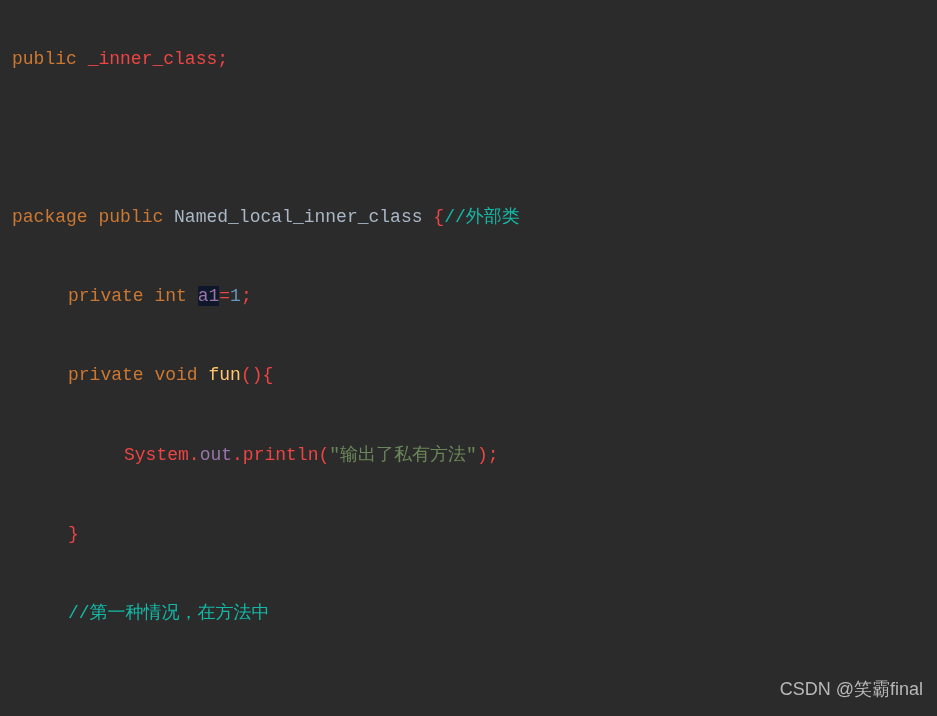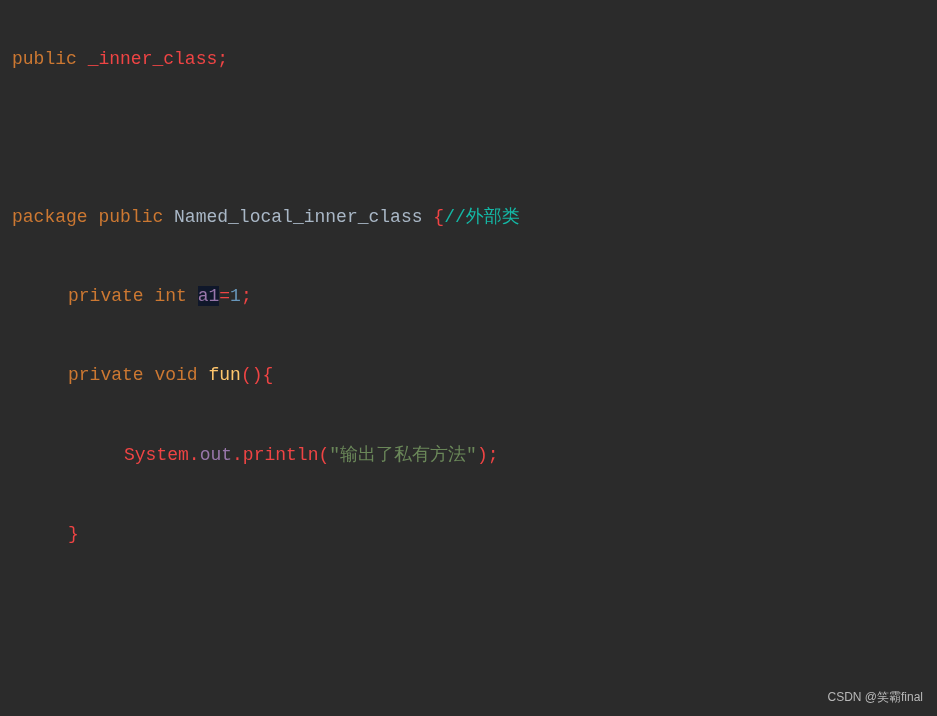--- a/index.html
+++ b/index.html
@@ -52,40 +52,41 @@
     }
     .highlighted-var {
       background-color: #0f172a;
       color: #9876aa;
     }
     .watermark {
       position: absolute;
       bottom: 6px;
       right: 14px;
       color: #b8b8b8;
-      font-size: 12px;
+      font-size: 18px;
       font-family: sans-serif;
     }
     .line {
       display: block;
     }
     .indent1 { padding-left: 56px; }
     .indent2 { padding-left: 112px; }
   </style>
 </head>
 <body>
 
 <div class="code-container">
 <span class="line"><span class="keyword">public</span> <span class="punct">_inner_class</span><span class="punct">;</span></span>
 <span class="line">&nbsp;</span>
 <span class="line"><span class="keyword">package</span> <span class="keyword">public</span> <span class="class-name">Named_local_inner_class</span><span class="punct"> {</span><span class="comment">//外部类</span></span>
 <span class="line indent1"><span class="keyword">private</span> <span class="keyword">int</span> <span class="highlighted-var">a1</span><span class="punct">=</span><span class="number">1</span><span class="punct">;</span></span>
 <span class="line indent1"><span class="keyword">private</span> <span class="keyword">void</span> <span class="method-name">fun</span><span class="punct">(){</span></span>
 <span class="line indent2"><span class="punct">System.</span><span class="static-field">out</span><span class="punct">.</span><span class="punct">println</span><span class="punct">(</span><span class="string">"输出了私有方法"</span><span class="punct">);</span></span>
 <span class="line indent1"><span class="punct">}</span></span>
+<span class="line indent1"><span class="comment">//第一种情况，在方法中</span></span>
 
 
 
 
 
 
 
 
 
 

